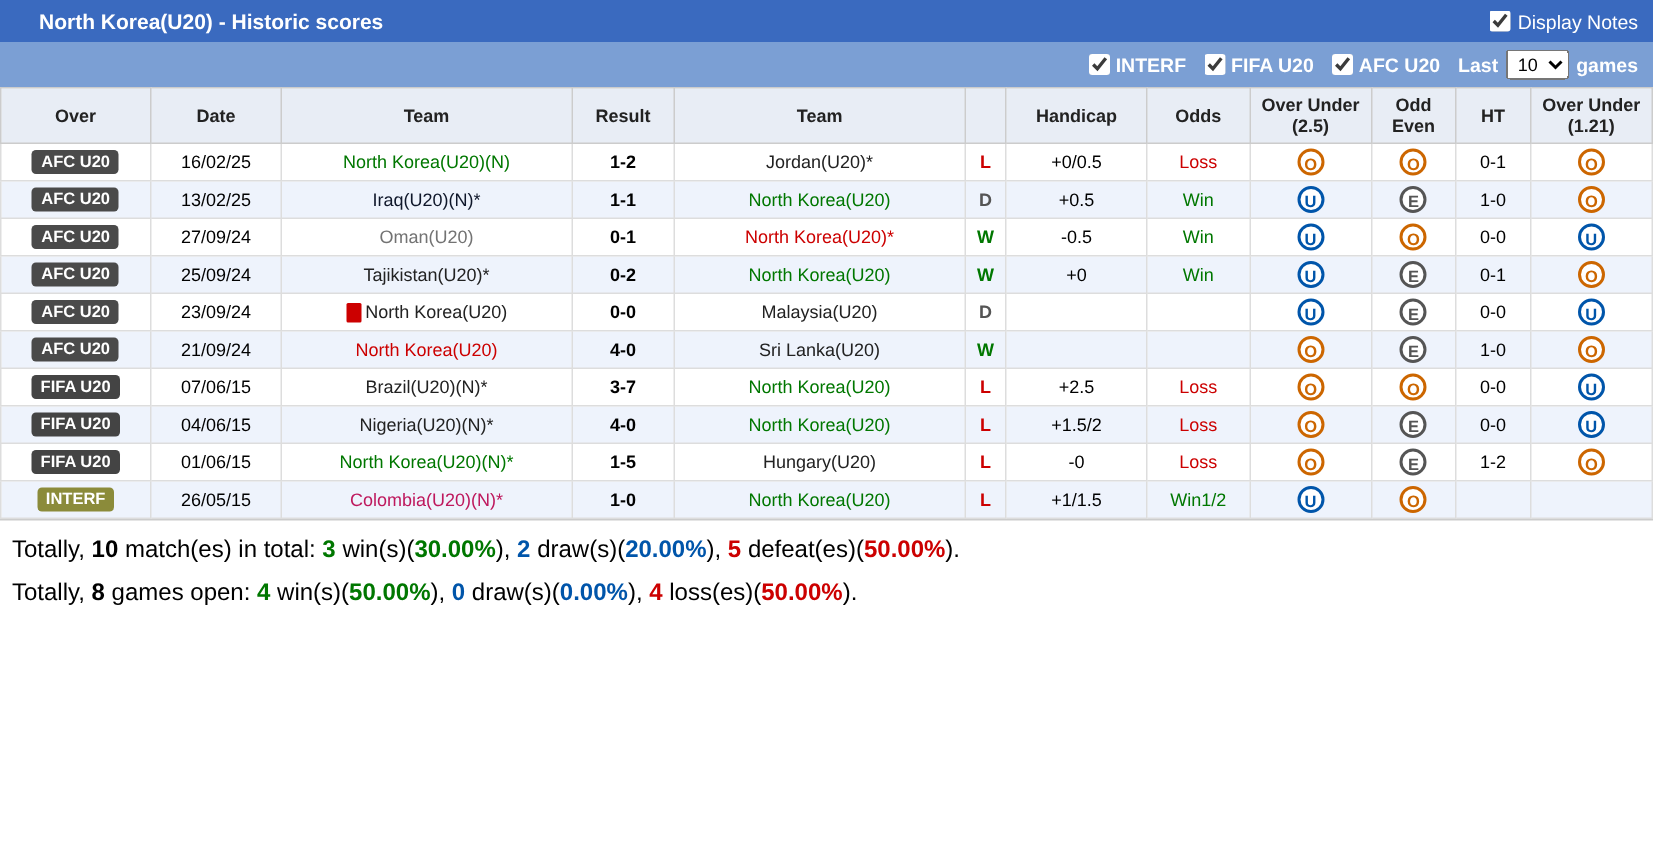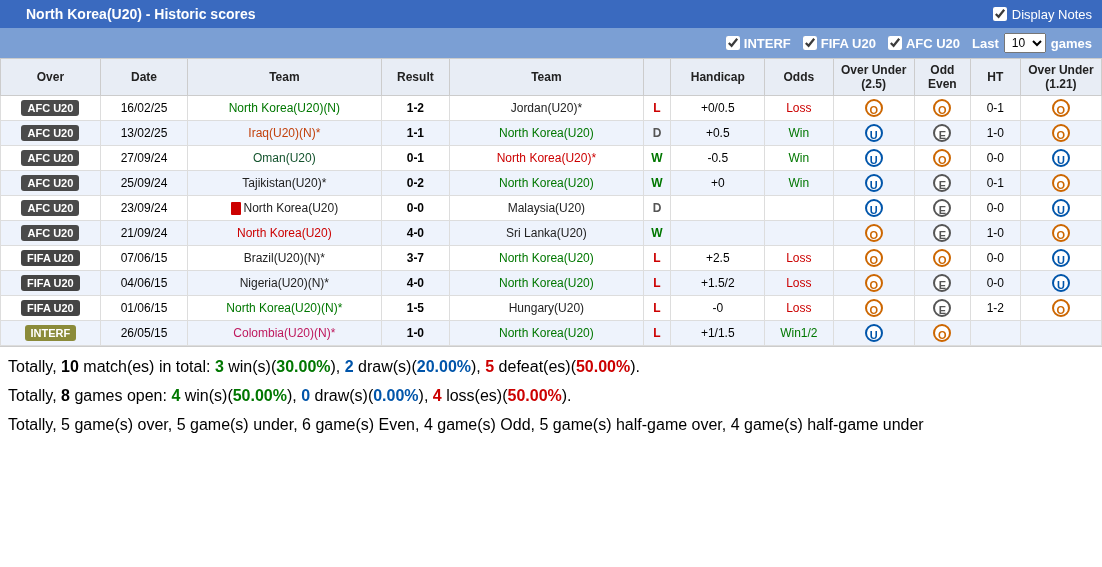--- a/index.html
+++ b/index.html
@@ -181,35 +181,35 @@
     <td>+0/0.5</td>
     <td style="color:#cc0000">Loss</td>
     <td><span class="circle circle-o">O</span></td>
     <td><span class="circle circle-o">O</span></td>
     <td>0-1</td>
     <td><span class="circle circle-o">O</span></td>
   </tr>
         <tr style="background: rgb(238, 243, 252);">
     <td><span class="badge badge-afc">AFC U20</span></td>
     <td>13/02/25</td>
-    <td style="color:#c2410c">Iraq(U20)(N)*</td>
+    <td style="color:#0f172a">Iraq(U20)(N)*</td>
     <td style="font-weight:bold">1-1</td>
     <td style="color:#007700">North Korea(U20)</td>
     <td style="color:#555;font-weight:bold">D</td>
     <td>+0.5</td>
     <td style="color:#007700">Win</td>
     <td><span class="circle circle-u">U</span></td>
     <td><span class="circle circle-e">E</span></td>
     <td>1-0</td>
     <td><span class="circle circle-o">O</span></td>
   </tr>
         <tr style="background: rgb(255, 255, 255);">
     <td><span class="badge badge-afc">AFC U20</span></td>
     <td>27/09/24</td>
-    <td style="color:#14532d">Oman(U20)</td>
+    <td style="color:#737373">Oman(U20)</td>
     <td style="font-weight:bold">0-1</td>
     <td style="color:#cc0000">North Korea(U20)*</td>
     <td style="color:#007700;font-weight:bold">W</td>
     <td>-0.5</td>
     <td style="color:#007700">Win</td>
     <td><span class="circle circle-u">U</span></td>
     <td><span class="circle circle-o">O</span></td>
     <td>0-0</td>
     <td><span class="circle circle-u">U</span></td>
   </tr>
@@ -311,14 +311,13 @@
     <td></td>
     <td></td>
   </tr>
       </tbody>
   </table>
 </div>
 
 <div class="summary">
   <div id="summary-line1">Totally, <span class="bold">10</span> match(es) in total: <span class="green">3</span> win(s)(<span class="green">30.00%</span>), <span class="blue">2</span> draw(s)(<span class="blue">20.00%</span>), <span class="red">5</span> defeat(es)(<span class="red">50.00%</span>).</div>
   <div id="summary-line2">Totally, <span class="bold">8</span> games open: <span class="green">4</span> win(s)(<span class="green">50.00%</span>), <span class="blue">0</span> draw(s)(<span class="blue">0.00%</span>), <span class="red">4</span> loss(es)(<span class="red">50.00%</span>).</div>
-  <div id="summary-line3">Totally, 5 game(s) over, 5 game(s) under, 6 game(s) Even, 4 game(s) Odd, 5 game(s) half-game over, 4 game(s) half-game under</div>
 </div>
 
 </body></html>

